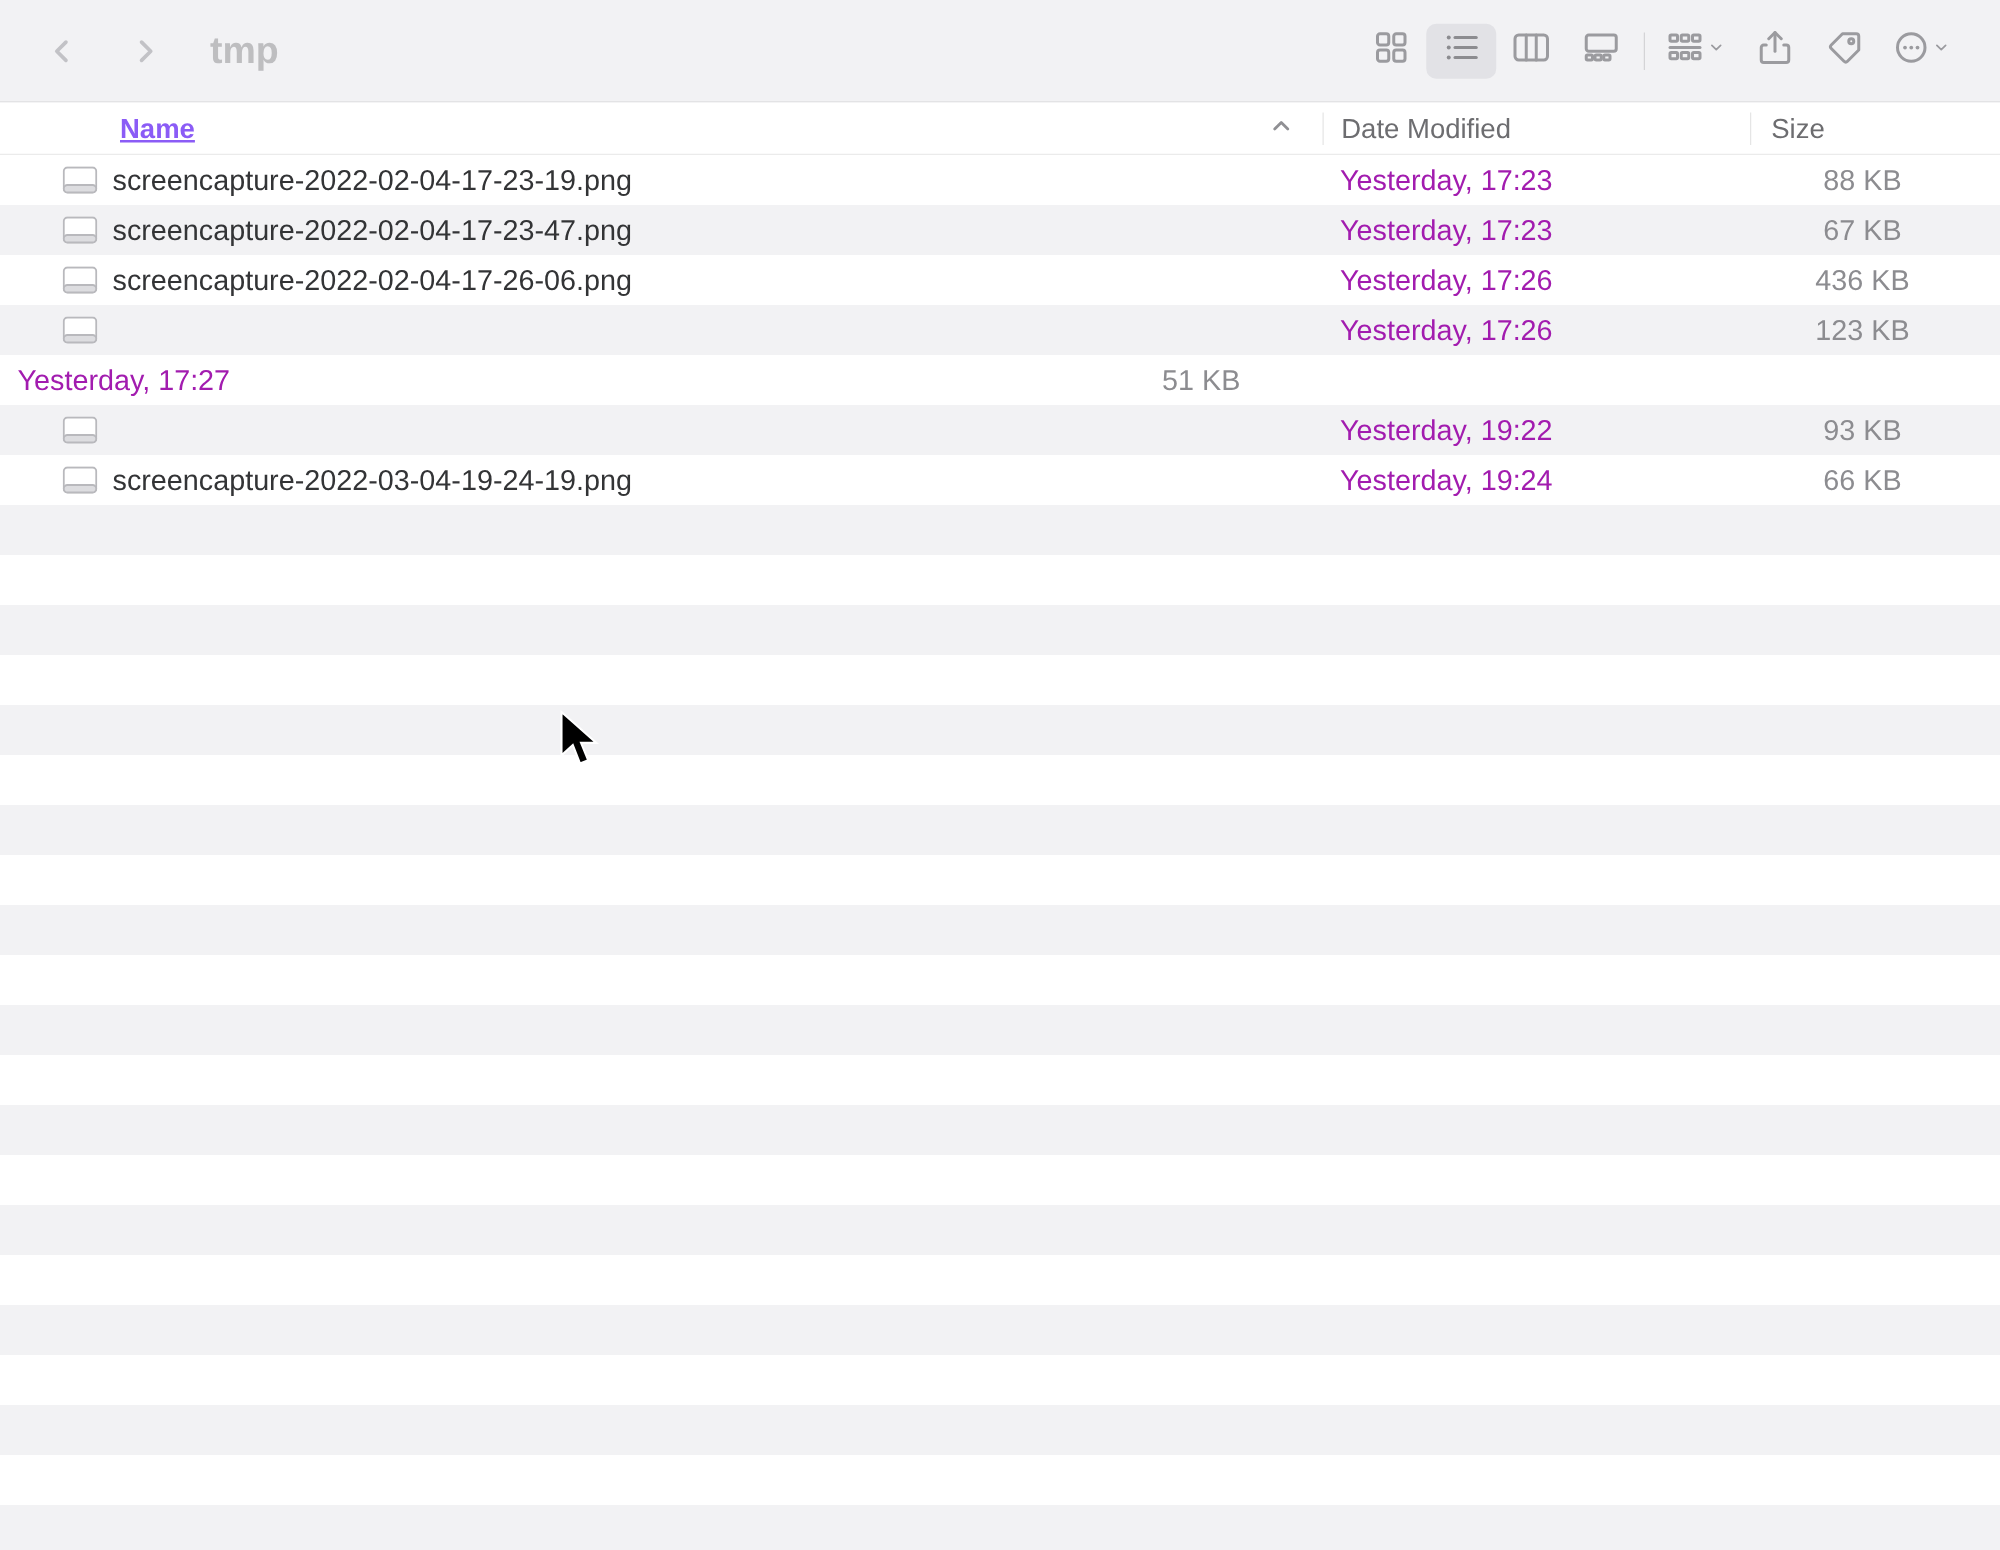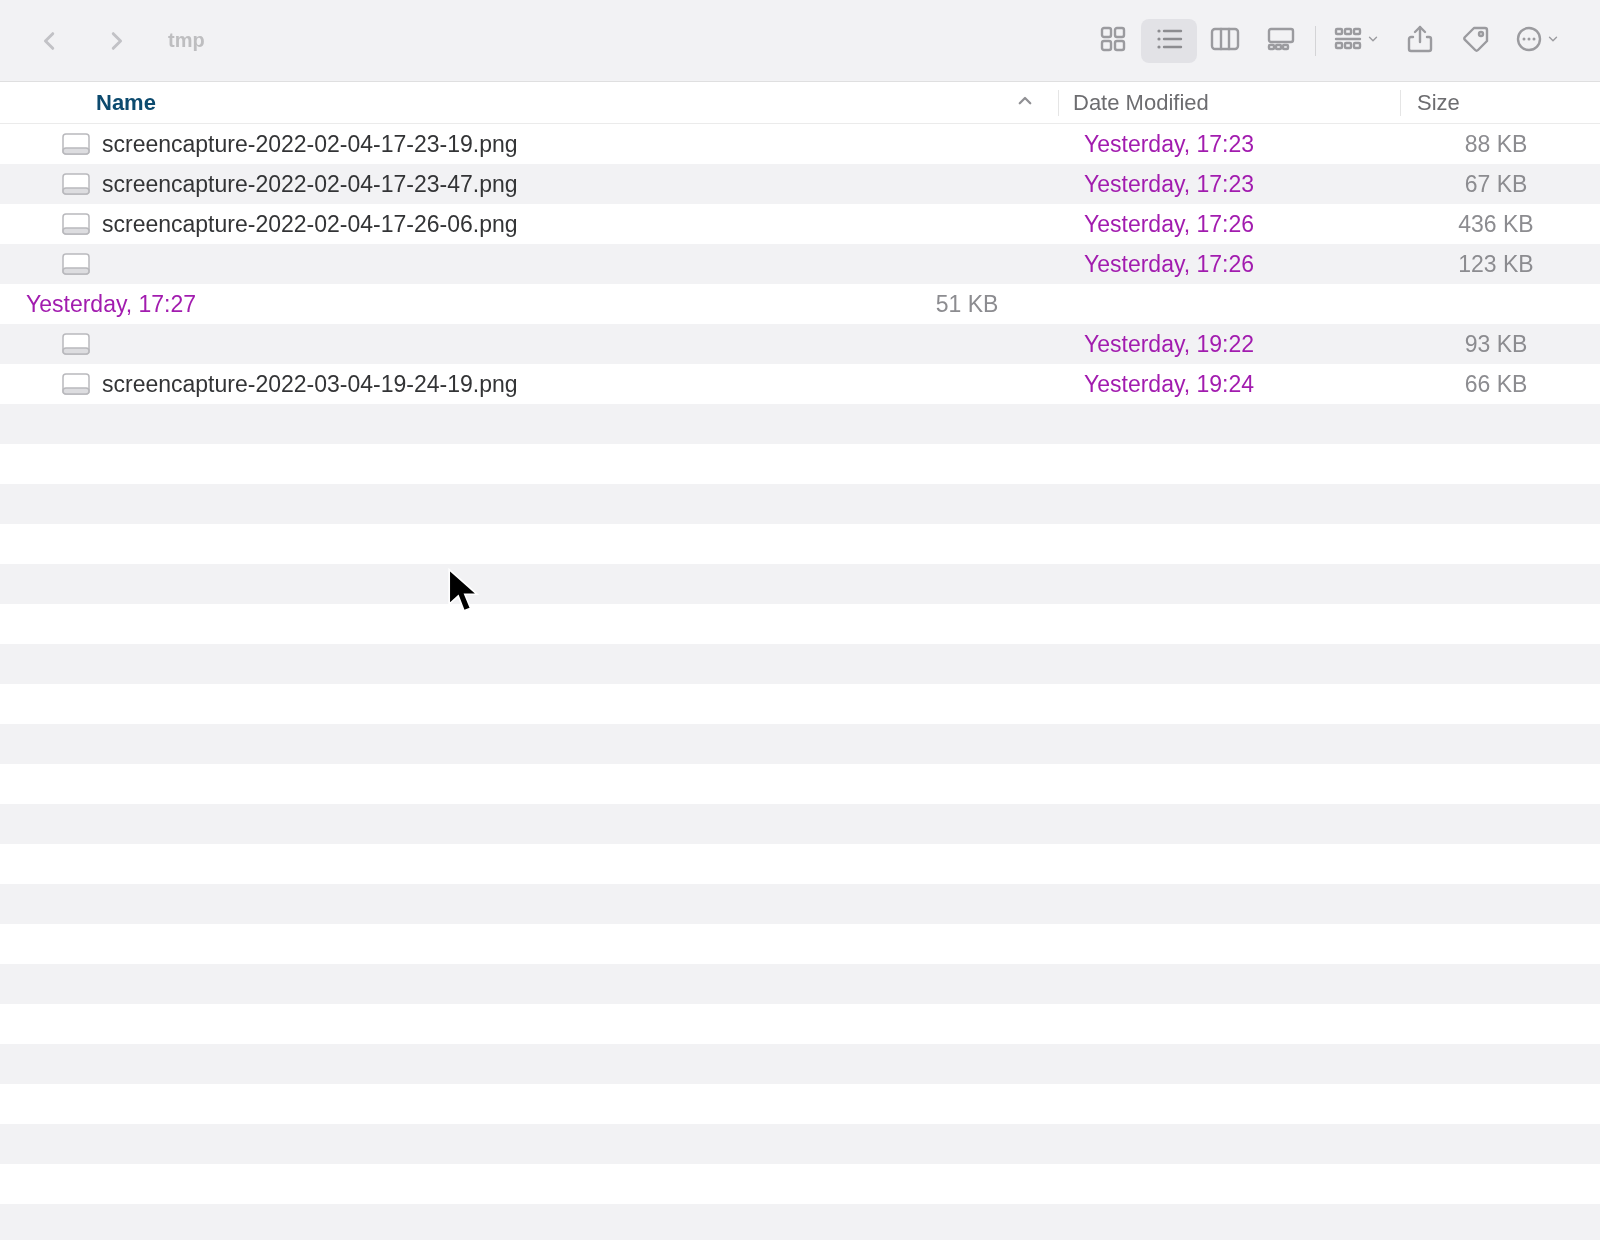--- a/index.html
+++ b/index.html
@@ -22,21 +22,21 @@
   }
   .nav-group { display: flex; align-items: center; gap: 38px; }
   .nav-btn {
     width: 28px; height: 28px;
     display: flex; align-items: center; justify-content: center;
     color: #c2c2c6;
   }
   .nav-btn svg { width: 22px; height: 30px; stroke: currentColor; fill: none; stroke-width: 3.2; stroke-linecap: round; stroke-linejoin: round; }
   .folder-title {
     margin-left: 38px;
-    font-size: 20px;
+    font-size: 30px;
     font-weight: 600;
     color: #bebec0;
   }
   .toolbar-spacer { flex: 1; }
   .view-group, .action-group { display: flex; align-items: center; }
   .tb-btn {
     height: 44px;
     min-width: 56px;
     padding: 0 12px;
     display: flex; align-items: center; justify-content: center;
@@ -66,22 +66,23 @@
     border-bottom: 1px solid rgba(0,0,0,0.08);
     font-size: 22px;
     color: #6d6d70;
     background: #ffffff;
   }
   .col-name {
     flex: 0 0 1058px;
     padding-left: 96px;
     display: flex; align-items: center;
     font-weight: 700;
-    color: #0c4a6e;
+    color: #8b5cf6;
     position: relative;
+    text-decoration: underline;
   }
   .sort-arrow {
     position: absolute;
     right: 24px;
     top: 50%;
     transform: translateY(-50%);
     color: #909094;
   }
   .sort-arrow svg { width: 18px; height: 18px; stroke: currentColor; fill: none; stroke-width: 3; stroke-linecap: round; stroke-linejoin: round; }
   .col-date {
@@ -101,21 +102,20 @@
     background: #ffffff;
     position: relative;
     overflow: hidden;
   }
   .row {
     height: 40px;
     display: flex;
     align-items: center;
     font-size: 23px;
     color: #333436;
-    padding-left: 12px;
   }
   .row.stripe { background: #f2f2f4; }
   .cell-name {
     flex: 0 0 1058px;
     display: flex;
     align-items: center;
     gap: 12px;
     padding-left: 50px;
     white-space: nowrap;
     overflow: hidden;

